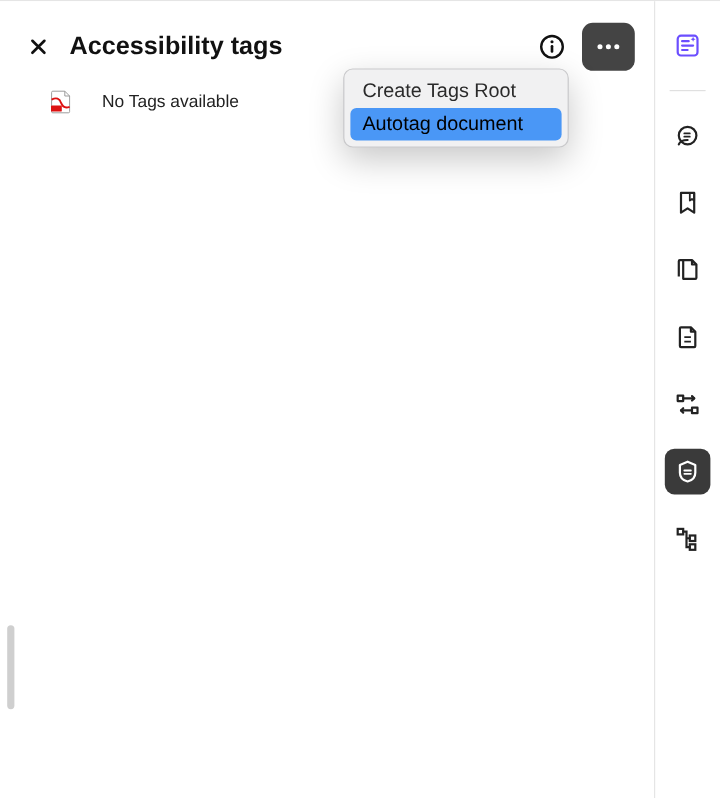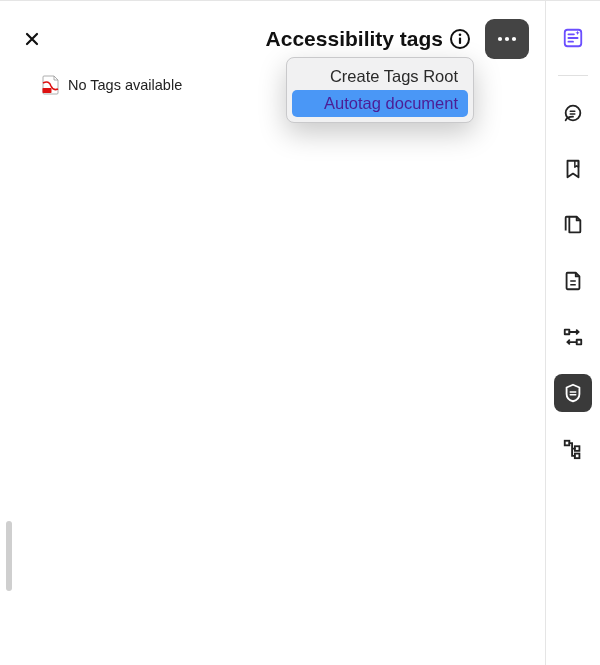--- a/index.html
+++ b/index.html
@@ -1,34 +1,34 @@
 <!DOCTYPE html>
 <html><head>
 <meta charset="utf-8">
 <style>
   * { box-sizing: border-box; margin: 0; padding: 0; }
   html, body { width: 600px; height: 665px; font-family: -apple-system, BlinkMacSystemFont, "Segoe UI", Arial, sans-serif; background: #fff; overflow: hidden; position: relative; }
   .top-border { position: absolute; top: 0; left: 0; right: 0; height: 1px; background: #e5e5e5; }
-  .main-area { position: absolute; top: 1px; left: 0; width: 545px; height: 604px; background: #fff; text-align: right; }
+  .main-area { position: absolute; top: 1px; left: 0; width: 545px; height: 604px; background: #fff; }
   .right-rail { position: absolute; top: 1px; right: 0; width: 55px; height: 664px; background: #fff; border-left: 1px solid #e5e5e5; display: flex; flex-direction: column; align-items: center; padding-top: 18px; gap: 18px; }
   .rail-divider { width: 30px; height: 1px; background: #e0e0e0; margin: 0; }
   .rail-icon { width: 38px; height: 38px; display: flex; align-items: center; justify-content: center; border-radius: 8px; cursor: pointer; color: #222; }
   .rail-icon.active { background: #3a3a3a; color: #fff; }
   .rail-icon.purple svg { stroke: #6b4eff; color: #6b4eff; }
   .panel-header { display: flex; align-items: center; padding: 14px 16px 0 16px; height: 62px; position: relative; }
   .close-btn { width: 32px; height: 32px; display: flex; align-items: center; justify-content: center; cursor: pointer; margin-right: 10px; }
   .panel-title { font-size: 21px; font-weight: 700; color: #111; flex: 1; }
   .info-btn { width: 34px; height: 34px; display: flex; align-items: center; justify-content: center; cursor: pointer; margin-right: 8px; }
   .more-btn { width: 44px; height: 40px; display: flex; align-items: center; justify-content: center; cursor: pointer; background: #444444; border-radius: 9px; }
   .content-row { display: flex; align-items: center; padding: 12px 16px 0 42px; }
   .pdf-icon { width: 18px; height: 20px; margin-right: 8px; position: relative; }
-  .no-tags-text { font-size: 14.5px; color: #222; }
+  .no-tags-text { font-size: 14.5px; color: #222; margin-left: 17px; }
   .context-menu { position: absolute; top: 56px; left: 286px; width: 188px; background: #f1f1f2; border: 1px solid #c9c9cb; border-radius: 8px; box-shadow: 0 10px 28px rgba(0,0,0,0.22); padding: 5px; z-index: 50; }
   .menu-item { padding: 4px 10px; font-size: 16.5px; color: #2a2a2a; border-radius: 5px; cursor: pointer; white-space: nowrap; }
-  .menu-item.highlight { background: #4a97f6; color: #4c1d95; }
+  .menu-item.highlight { background: #4a97f6; color: #000000; }
   .scrollbar-stub { position: absolute; left: 6px; bottom: 14px; width: 6px; height: 70px; background: #cfcfcf; border-radius: 3px; }
 </style>
 </head>
 <body>
 
 <div class="top-border"></div>
 
 <div class="main-area">
   <div class="panel-header">
     <div class="close-btn">

